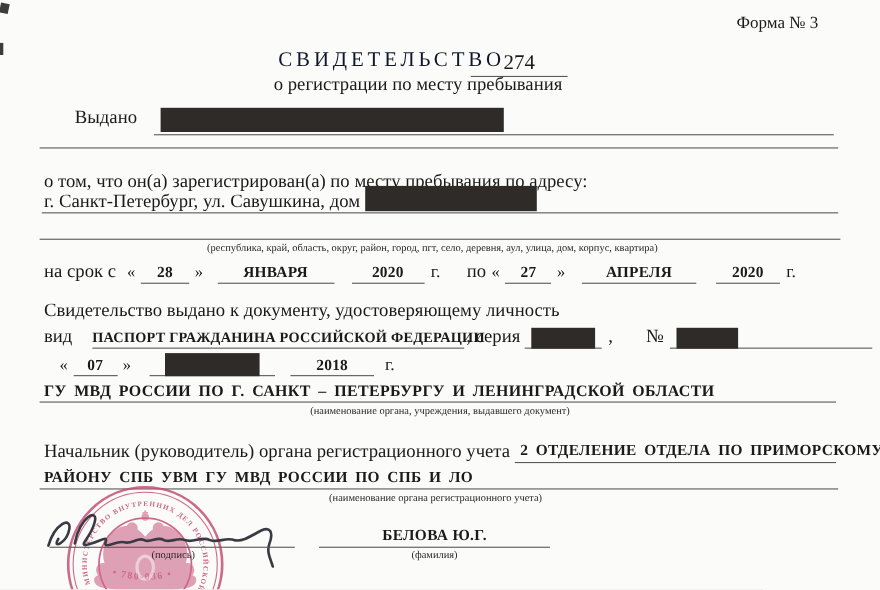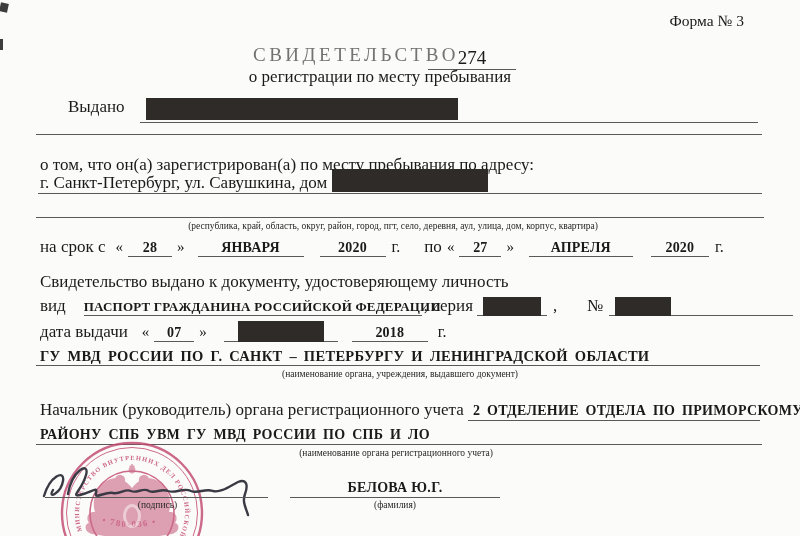--- a/index.html
+++ b/index.html
@@ -13,21 +13,21 @@
   .row{position:absolute;display:flex;align-items:baseline;white-space:nowrap;}
   .t17{font-size:17px;}
   .t16{font-size:16px;}
   .cap{position:absolute;font-size:9.5px;color:#262626;text-align:center;}
   .hl{position:absolute;height:0;border-top:1.2px solid #595959;}
   .f{border-bottom:1.2px solid #595959;text-align:center;display:inline-block;}
   .v{font-weight:bold;font-size:14px;letter-spacing:.2px;}
   .q{font-size:15px;margin:0 5px;}
   .redact{display:inline-block;background:#2e2b28;vertical-align:bottom;}
   .redact-abs{position:absolute;background:#2e2b28;}
-  .title{font-size:19px;letter-spacing:3.5px;color:#737373;}
+  .title{font-size:19px;letter-spacing:3.5px;color:#0f172a;}
   .boldline{font-weight:bold;font-size:14.5px;letter-spacing:.3px;word-spacing:3px;}
   .artifact{position:absolute;background:#3c3c3c;}
 </style>
 </head>
 <body>
 
 <div class="doc">
 
   <div class="artifact" style="left:0;top:3px;width:8px;height:9px;transform:rotate(12deg);"></div>
   <div class="artifact" style="left:0;top:39px;width:3px;height:11px;"></div>
@@ -86,21 +86,20 @@
       <span class="redact" style="width:58px;height:19px;margin-bottom:-1px;"></span>
     </span>
     <span class="t17" style="margin-left:6px;">,</span>
     <span class="t17" style="margin-left:30px;">№</span>
     <span class="f" style="width:184px;margin-left:6px;text-align:left;">
       <span class="redact" style="width:56px;height:19px;margin-left:6px;margin-bottom:-1px;"></span>
     </span>
   </div>
 
   <div class="row" style="left:40px;top:321px;">
-    <span class="t17">дата выдачи</span>
     <span class="q" style="margin-left:14px;">«</span>
     <span class="f v" style="width:40px;">07</span>
     <span class="q">»</span>
     <span class="f" style="width:114px;margin-left:12px;">
       <span class="redact" style="width:86px;height:21px;margin-bottom:-1px;"></span>
     </span>
     <span class="f v" style="width:76px;margin-left:14px;">2018</span>
     <span class="t16" style="margin-left:10px;">г.</span>
   </div>
 

